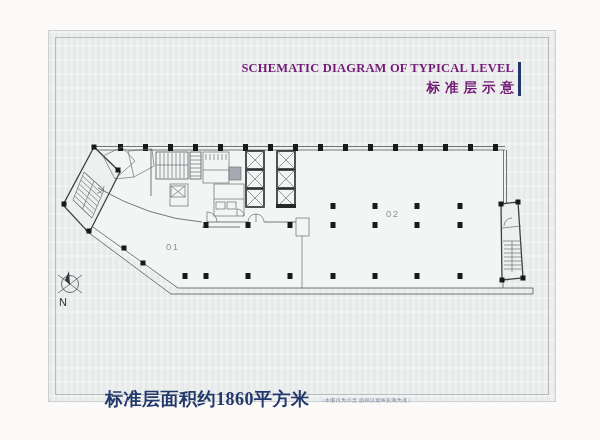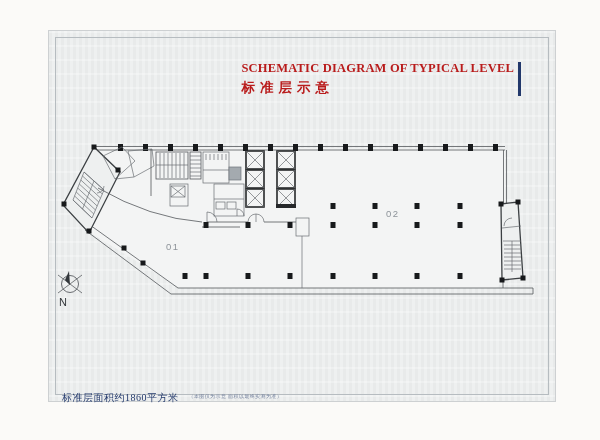--- a/index.html
+++ b/index.html
@@ -14,39 +14,39 @@
       repeating-linear-gradient(180deg, rgba(255,255,255,.28) 0 2px, rgba(0,0,0,0) 2px 14px),
       repeating-linear-gradient(90deg,#e8eaea 0 3px,#eef0f0 3px 6px);
     background-color:#eaecec;
     border:1px solid #cdd0d2;
   }
   .panel-inner{
     position:absolute;left:6px;top:6px;right:6px;bottom:6px;
     border:1px solid #b6bcc0;pointer-events:none;
   }
   .titles{
-    position:absolute;top:61px;right:86px;text-align:left;color:#b91c1c;
+    position:absolute;top:61px;right:86px;text-align:right;color:#701a75;
   }
   .title-en{
     font-family:"Liberation Serif",serif;font-weight:bold;
     font-size:12.5px;letter-spacing:.2px;line-height:1.15;white-space:nowrap;
   }
   .title-zh{
     font-family:"Liberation Serif",serif;font-weight:bold;
     font-size:13.5px;letter-spacing:5px;margin-top:4px;margin-right:-5px;white-space:nowrap;
   }
   .accent-bar{
     position:absolute;top:62px;right:79px;width:3.5px;height:34px;background:#22386b;
   }
   .footer{
     position:absolute;left:62px;top:387px;white-space:nowrap;color:#22386b;
   }
   .area-text{
-    font-family:"Liberation Serif",serif;font-weight:normal;
-    font-size:10px;letter-spacing:.5px;display:inline-block;
+    font-family:"Liberation Serif",serif;font-weight:bold;
+    font-size:18px;letter-spacing:.5px;display:inline-block;margin-left:43px;
   }
   .fine-print{
     font-size:5px;color:#76839e;margin-left:10px;vertical-align:3px;letter-spacing:.4px;
   }
   svg.plan{position:absolute;left:0;top:0}
   .ln{stroke:#54585c;fill:none;stroke-width:.8}
   .ln2{stroke:#6a6e72;fill:none;stroke-width:.7}
   .wall{stroke:#3c4043;fill:#eef0f0;stroke-width:1.3}
   .thick{stroke:#26282a;fill:none;stroke-width:1.6}
   .unit-label{font-family:"Liberation Sans",sans-serif;font-size:9.5px;letter-spacing:1.5px;fill:#8d9399}

